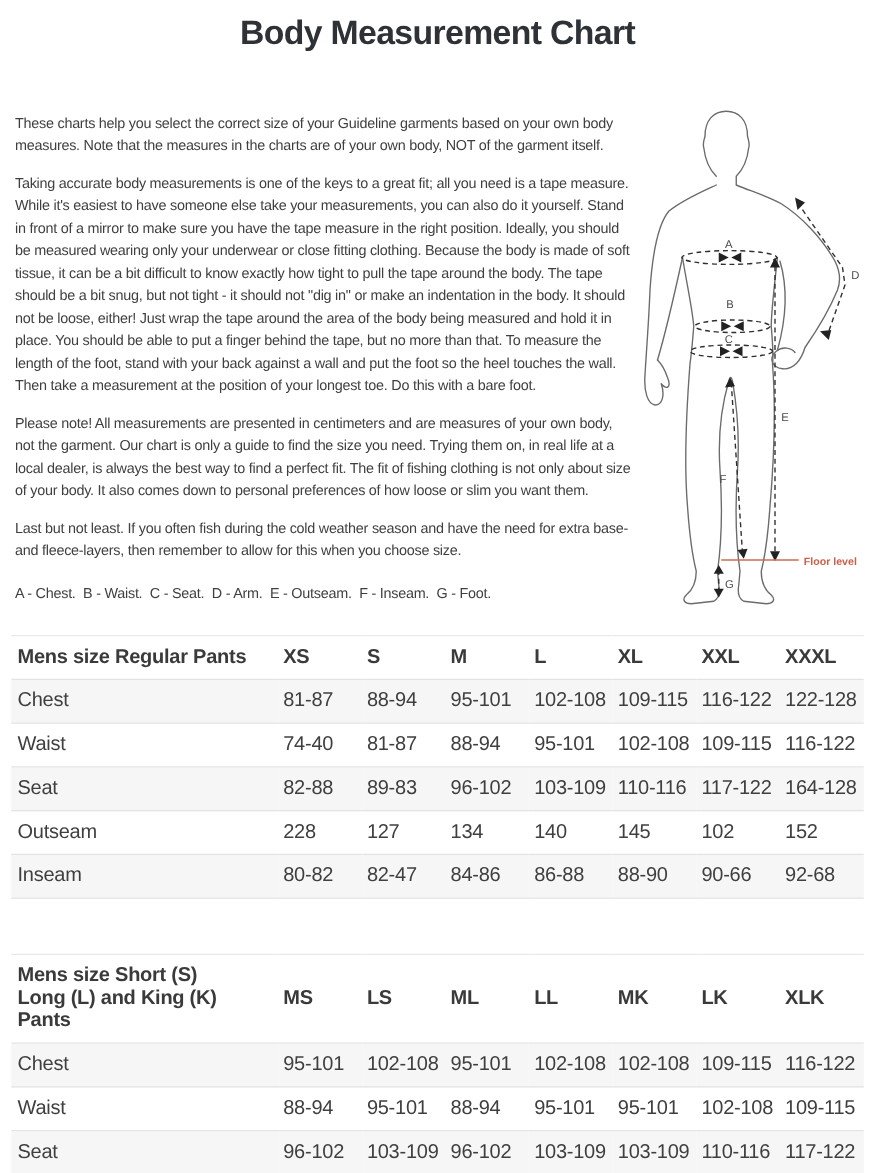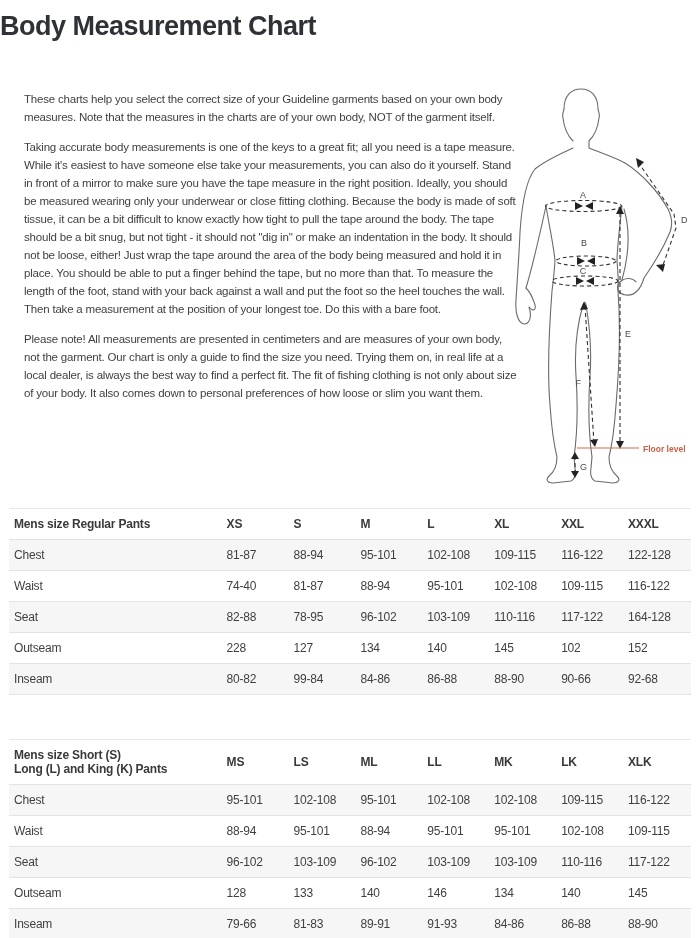--- a/index.html
+++ b/index.html
@@ -1,30 +1,30 @@
 <!DOCTYPE html>
 <html><head>
 <meta charset="utf-8">
 <style>
   html,body{margin:0;padding:0;background:#fff;}
   body{width:700px;font-family:"Liberation Sans",sans-serif;color:#3f3f3f;}
   .page{width:700px;position:relative;}
   h1.page-title{
-    text-align:left;font-size:27px;font-weight:700;color:#2e3237;
+    text-align:center;font-size:27px;font-weight:700;color:#2e3237;
     letter-spacing:-0.5px;margin:11px 0 16px;
   }
-  .intro{position:relative;padding:0 24px;min-height:414px;margin-top:48px;}
+  .intro{position:relative;padding:0 12px;min-height:414px;margin-top:48px;}
   .text-col{width:494px;font-size:11.5px;line-height:18px;letter-spacing:-0.2px;}
   .text-col p{margin:0 0 12px;}
   .text-col p.legend{margin-top:16px;}
   .figure{position:absolute;top:-12px;right:0;width:195px;height:412px;}
   .figure svg{display:block;width:195px;height:412px;}
   table.size-table{
     width:682px;margin:4px 9px;border-collapse:collapse;
-    font-size:12px;letter-spacing:-0.2px;table-layout:fixed;
+    font-size:16px;letter-spacing:-0.2px;table-layout:fixed;
   }
   table.size-table th,table.size-table td{
     text-align:left;padding:8px 4px;border-bottom:1px solid #e3e3e3;
     vertical-align:middle;color:#3f3f3f;
   }
   table.size-table thead th{border-top:1px solid #e9e9e9;font-weight:700;color:#3a3a3a;}
   table.size-table .rowhead{width:30%;padding-left:5px;}
   table.size-table tbody tr:nth-child(odd) td{background:#f6f6f6;}
   table.size-table#table-1{margin-top:4px;}
   table.size-table#table-2{margin-top:44px;}
@@ -34,20 +34,22 @@
 
 <div class="page">
 
   <h1 class="page-title">Body Measurement Chart</h1>
 
   <div class="intro">
     <div class="text-col">
       <p>These charts help you select the correct size of your Guideline garments based on your own body measures. Note that the measures in the charts are of your own body, NOT of the garment itself.</p>
       <p>Taking accurate body measurements is one of the keys to a great fit; all you need is a tape measure. While it's easiest to have someone else take your measurements, you can also do it yourself. Stand in front of a mirror to make sure you have the tape measure in the right position. Ideally, you should be measured wearing only your underwear or close fitting clothing. Because the body is made of soft tissue, it can be a bit difficult to know exactly how tight to pull the tape around the body. The tape should be a bit snug, but not tight - it should not "dig in" or make an indentation in the body. It should not be loose, either! Just wrap the tape around the area of the body being measured and hold it in place. You should be able to put a finger behind the tape, but no more than that. To measure the length of the foot, stand with your back against a wall and put the foot so the heel touches the wall. Then take a measurement at the position of your longest toe. Do this with a bare foot.</p>
       <p>Please note! All measurements are presented in centimeters and are measures of your own body, not the garment. Our chart is only a guide to find the size you need. Trying them on, in real life at a local dealer, is always the best way to find a perfect fit. The fit of fishing clothing is not only about size of your body. It also comes down to personal preferences of how loose or slim you want them.</p>
+      <p>Last but not least. If you often fish during the cold weather season and have the need for extra base- and fleece-layers, then remember to allow for this when you choose size.</p>
+      <p class="legend">A - Chest.&nbsp; B - Waist.&nbsp; C - Seat.&nbsp; D - Arm.&nbsp; E - Outseam.&nbsp; F - Inseam.&nbsp; G - Foot.</p>
     </div>
 
     <div class="figure">
       <svg viewBox="0 0 195 412" xmlns="http://www.w3.org/2000/svg">
 
         <g stroke="#6b6b6b" stroke-width="1.1" fill="none" stroke-linecap="round" stroke-linejoin="round">
 
           <path d="M 68,63 C 62,57 59,49 58,40 C 57,37 58,35 59,31 C 59,18 66,11 76,11 C 86,11 93,18 93,31 C 94,35 95,37 94,40 C 93,49 90,57 84,63 L 84,70 C 96,75 109,79 120,85 C 136,95 153,113 163,131 C 167,139 168,146 165,154 C 158,171 148,187 139,200 C 136,210 130,218 121,217 C 112,216 110,208 116,203 C 121,199 128,200 131,204"></path>
           <path d="M 117,202 C 122,184 127,158 119,131"></path>
 
@@ -134,41 +136,41 @@
           <td>81-87</td>
           <td>88-94</td>
           <td>95-101</td>
           <td>102-108</td>
           <td>109-115</td>
           <td>116-122</td>
         </tr>
         <tr>
           <td class="rowhead">Seat</td>
           <td>82-88</td>
-          <td>78-95</td>
+          <td>89-83</td>
           <td>96-102</td>
           <td>103-109</td>
           <td>110-116</td>
           <td>117-122</td>
           <td>164-128</td>
         </tr>
         <tr>
           <td class="rowhead">Outseam</td>
           <td>228</td>
           <td>127</td>
           <td>134</td>
           <td>140</td>
           <td>145</td>
           <td>102</td>
           <td>152</td>
         </tr>
         <tr>
           <td class="rowhead">Inseam</td>
           <td>80-82</td>
-          <td>99-84</td>
+          <td>82-47</td>
           <td>84-86</td>
           <td>86-88</td>
           <td>88-90</td>
           <td>90-66</td>
           <td>92-68</td>
         </tr>
       </tbody>
   </table>
 
   <table class="size-table" id="table-2">

